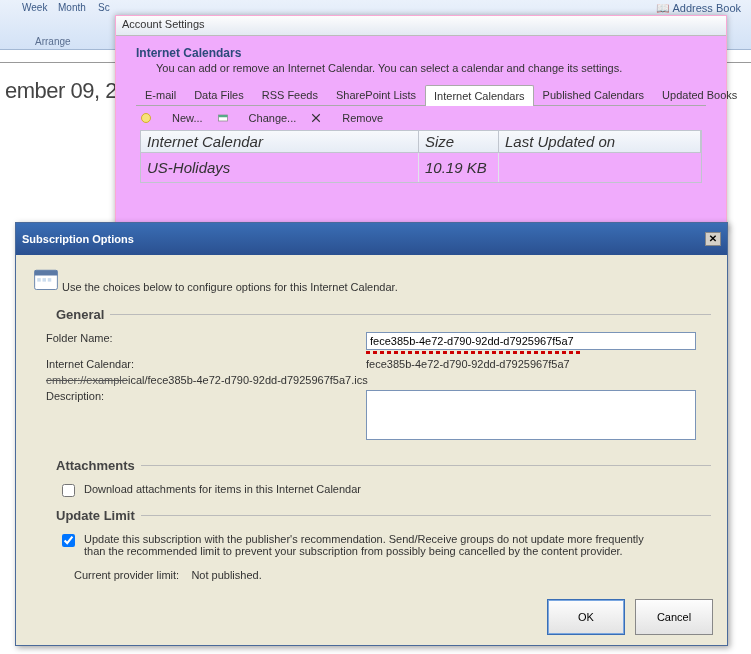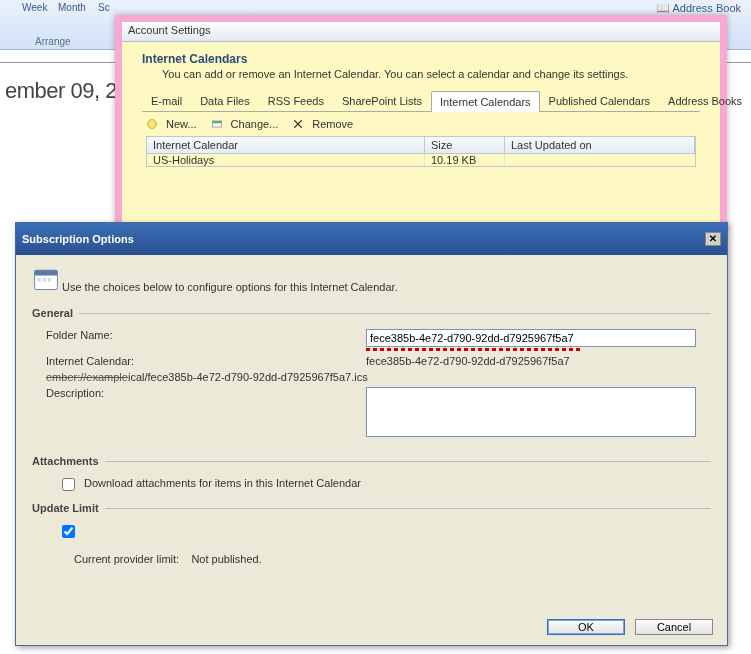--- a/index.html
+++ b/index.html
@@ -7,58 +7,58 @@
   
   
   .ribbon-bg { position: absolute; top: 0; left: 0; right: 0; height: 50px; background: linear-gradient(#eaf1fb,#d3e2f6); border-bottom: 1px solid #a3b8d4; }
   .ribbon-btn { position: absolute; top: 2px; font-size: 10px; color: #3b5a87; text-align: center; }
   .ribbon-group-label { position: absolute; top: 36px; font-size: 10px; color: #5a6e8f; }
   .address-book { position: absolute; top: 2px; right: 10px; font-size: 11px; color: #3b5a87; }
   .date-label { position: absolute; top: 78px; left: 5px; font-size: 22px; color: #444; letter-spacing: -0.5px; }
   .date-divider { position: absolute; top: 62px; left: 0; right: 0; border-top: 1px solid #999; }
 
   
-  .win-acct { position: absolute; top: 15px; left: 115px; width: 612px; height: 216px; background: #fef9c3; border: 7px solid #f9a8d4; box-shadow: 0 0 6px rgba(0,0,0,0.3); }
+  .win-acct { position: absolute; top: 15px; left: 115px; width: 612px; height: 216px; background: #f0abfc; border: 1px solid #f9a8d4; box-shadow: 0 0 6px rgba(0,0,0,0.3); }
   .win-title { background: linear-gradient(#fdfdfd,#e3e9f2); height: 20px; padding: 2px 6px; font-size: 11px; color: #333; border-bottom: 1px solid #bbb; }
   .acct-heading { margin: 10px 20px 0; font-weight: bold; font-size: 12px; color: #2c4a7b; }
   .acct-sub { margin: 2px 40px 10px; font-size: 11px; color: #333; }
   .tabs { display: flex; margin: 8px 20px 0; border-bottom: 1px solid #aaa; font-size: 11px; }
   .tab { padding: 4px 8px; border: 1px solid transparent; border-bottom: none; color: #333; cursor: default; white-space: nowrap; }
   .tab.active { background: #fff; border-color: #aaa; border-radius: 2px 2px 0 0; position: relative; top: 1px; }
   .toolbar { display: flex; gap: 14px; margin: 6px 24px; align-items: center; }
-  .tb-btn { display: flex; align-items: center; gap: 8px; font-size: 11px; color: #333; }
+  .tb-btn { display: flex; align-items: center; gap: 20px; font-size: 11px; color: #333; }
   .tb-icon { width: 12px; height: 12px; display: inline-block; }
   .grid { margin: 0 24px; border: 1px solid #c0c5ce; }
-  .grid-head, .grid-row { display: flex; font-size: 11px; }
+  .grid-head, .grid-row { display: flex; font-size: 15px; font-style: italic; }
   .grid-head > div { background: linear-gradient(#f7f9fc,#e6ecf5); border-right: 1px solid #c0c5ce; border-bottom: 1px solid #c0c5ce; padding: 2px 6px; color: #333; }
-  .grid-row > div { border-right: 1px solid #e0e4ea; padding: 0 6px; color: #333; }
+  .grid-row > div { border-right: 1px solid #e0e4ea; padding: 6px 6px; color: #333; }
   .col1 { width: 278px; } .col2 { width: 80px; } .col3 { flex: 1; }
   
   
   .win-sub { position: absolute; top: 222px; left: 15px; width: 713px; height: 424px; background: #ece9d8; border: 1px solid #4a6a9a; box-shadow: 2px 2px 6px rgba(0,0,0,0.35); }
   .sub-title { background: linear-gradient(#3a6eb5,#2a5090); color: #fff; font-weight: bold; padding: 3px 6px; font-size: 11px; display: flex; justify-content: space-between; align-items: center; height: 32px; }
   .close-x { background: #d4d0c8; color: #000; border: 1px solid #888; width: 16px; height: 14px; font-size: 10px; text-align: center; line-height: 12px; }
   .sub-body { padding: 10px 16px; color: #333; }
   .sub-intro { display: flex; align-items: flex-end; gap: 2px; margin-bottom: 14px; }
   .cal-icon { width: 28px; height: 28px; }
-  .fieldset-label { font-weight: bold; color: #444; font-size: 11px; }
+  .fieldset-label { font-weight: bold; color: #444; font-size: 13px; margin-left: 24px; }
   .fs-line { display: flex; align-items: center; margin-bottom: 10px; }
   .fs-line .fieldset-label { margin-right: 6px; }
   .fs-rule { flex: 1; border-top: 1px solid #bbb; }
   .form-row { display: flex; margin: 4px 0 4px 14px; align-items: flex-start; }
   .form-label { width: 320px; color: #333; }
   .form-val { flex: 1; color: #333; }
   .text-input { width: 330px; border: 1px solid #7a94b8; padding: 1px 3px; font-size: 11px; height: 18px; }
   .text-area { width: 330px; height: 50px; border: 1px solid #7a94b8; resize: none; font-size: 11px; }
   .red-dots { width: 215px; height: 3px; background: repeating-linear-gradient(90deg,#c00 0 4px,transparent 4px 7px); margin-top: 1px; }
   .strike { text-decoration: line-through; color: #555; }
   .chk-row { display: flex; align-items: flex-start; gap: 6px; margin: 4px 0 4px 26px; }
   .chk-row input { margin-top: 1px; }
   .btn-row { position: absolute; bottom: 10px; right: 14px; display: flex; gap: 10px; }
-  .dlg-btn { width: 78px; height: 16px; background: linear-gradient(#fdfdfd,#e3e3e3); border: 1px solid #888; font-size: 11px; }
+  .dlg-btn { width: 78px; height: 36px; background: linear-gradient(#fdfdfd,#e3e3e3); border: 1px solid #888; font-size: 11px; }
   .dlg-btn.primary { border: 1px solid #3a6eb5; box-shadow: 0 0 0 1px #7aa7e0 inset; }
   .subnote { margin: 12px 0 0 42px; color: #333; }
 </style>
 </head>
 <body>
 
 <div class="ribbon-bg">
   <div class="ribbon-btn" style="left:22px">Week</div>
   <div class="ribbon-btn" style="left:58px">Month</div>
   <div class="ribbon-btn" style="left:98px">Sc</div>
@@ -75,21 +75,21 @@
   <div class="win-title">Account Settings</div>
   <div class="acct-heading">Internet Calendars</div>
   <div class="acct-sub">You can add or remove an Internet Calendar. You can select a calendar and change its settings.</div>
   <div class="tabs">
     <div class="tab">E-mail</div>
     <div class="tab">Data Files</div>
     <div class="tab">RSS Feeds</div>
     <div class="tab">SharePoint Lists</div>
     <div class="tab active">Internet Calendars</div>
     <div class="tab">Published Calendars</div>
-    <div class="tab">Address Books</div>
+    <div class="tab">Updated Books</div>
   </div>
   <div class="toolbar">
     <div class="tb-btn">
       <svg class="tb-icon" viewBox="0 0 16 16">
           <circle cx="8" cy="8" r="6" fill="#f7e17a" stroke="#c7a500"></circle>
         </svg>
       <span>New...</span>
     </div>
     <div class="tb-btn">
       <svg class="tb-icon" viewBox="0 0 16 16">
@@ -171,20 +171,21 @@
       <input type="checkbox" style="">
       <span>Download attachments for items in this Internet Calendar</span>
     </div>
 
     <div class="fs-line" style="margin-top:8px">
         <span class="fieldset-label">Update Limit</span>
         <div class="fs-rule"></div>
       </div>
     <div class="chk-row">
       <input type="checkbox" checked="" style="">
+      <span style="max-width:560px">Update this subscription with the publisher's recommendation. Send/Receive groups do not update more frequently than the recommended limit to prevent your subscription from possibly being cancelled by the content provider.</span>
     </div>
     <div class="subnote">
       <span>Current provider limit:</span>
       &nbsp;&nbsp;
       <span>Not published.</span>
     </div>
 
     <div class="btn-row">
       <button class="dlg-btn primary">OK</button>
       <button class="dlg-btn">Cancel</button>

